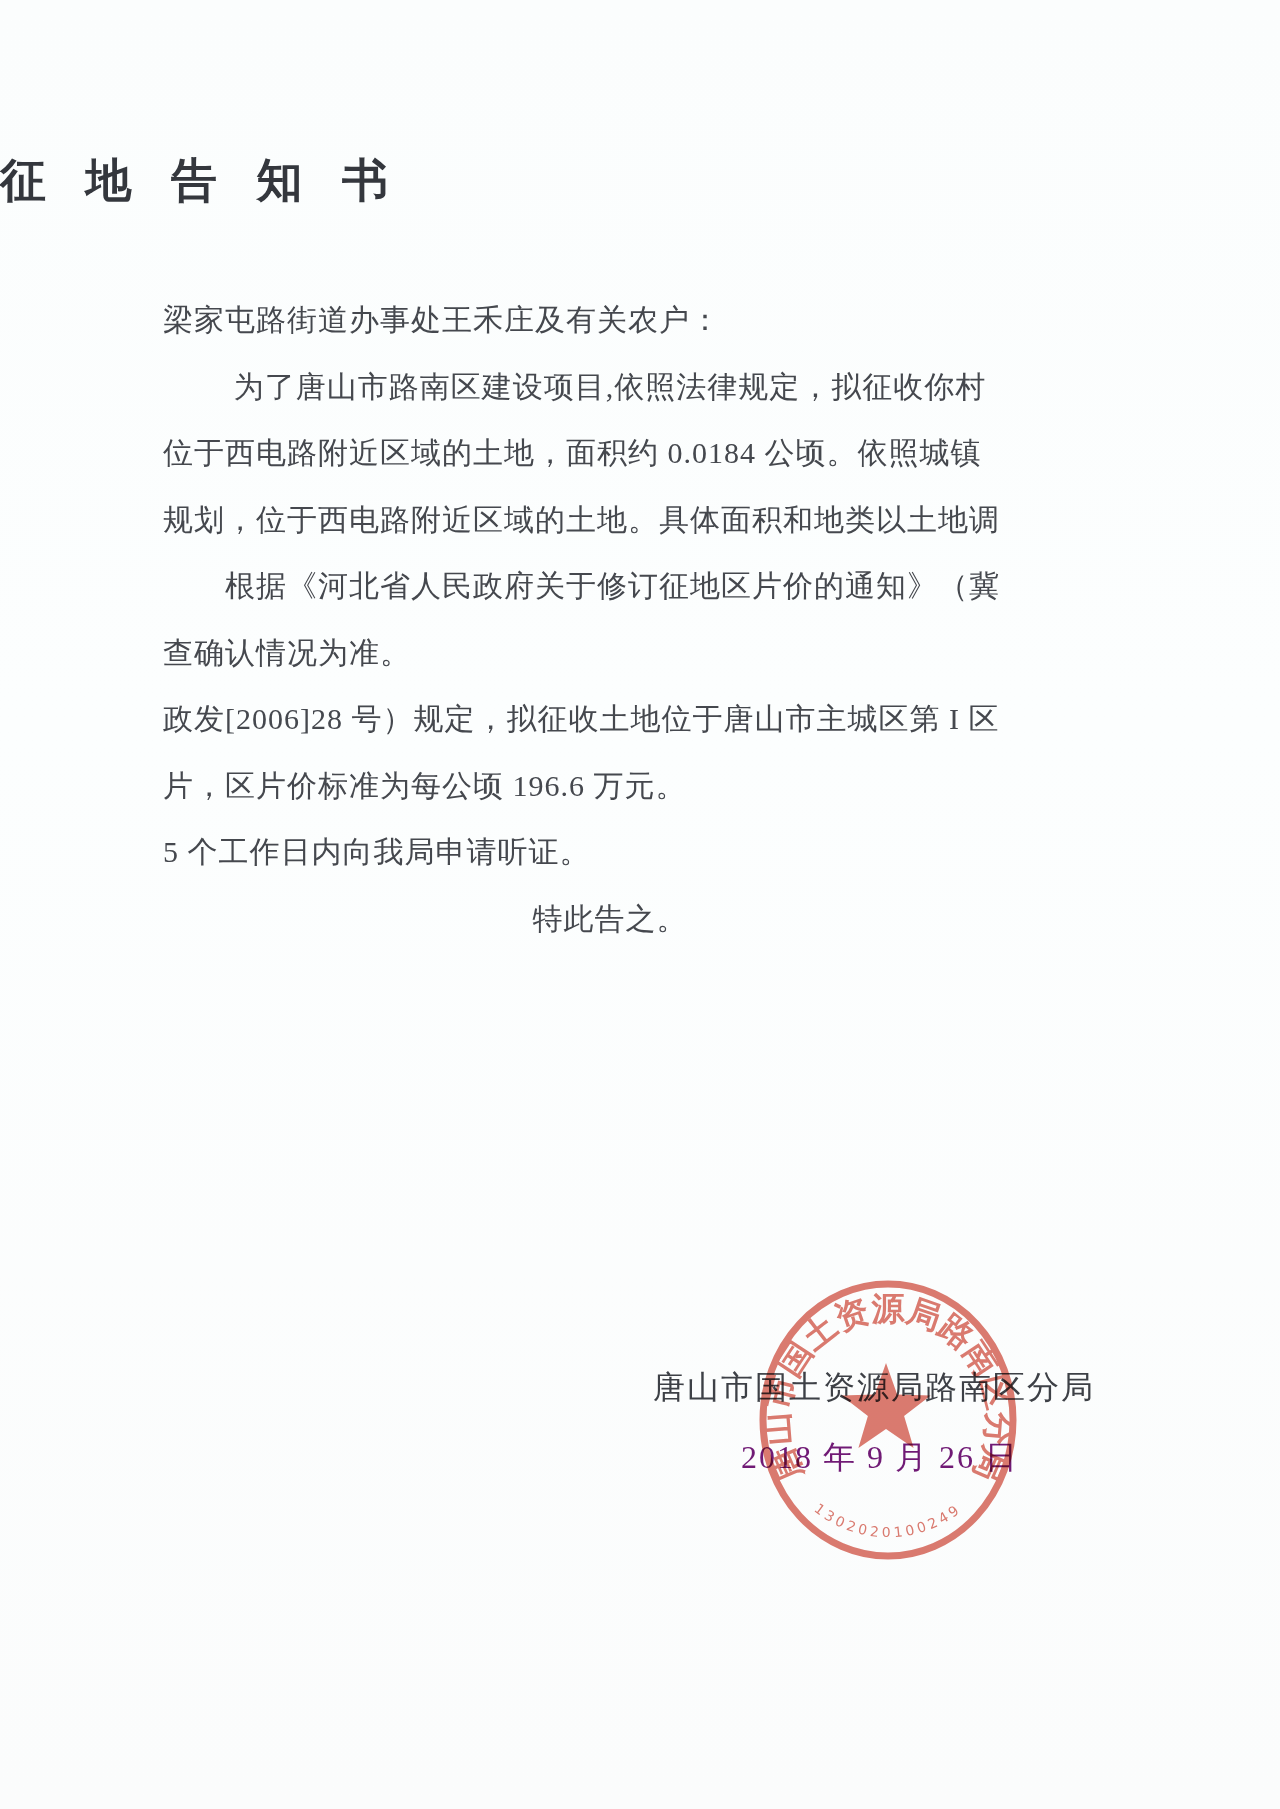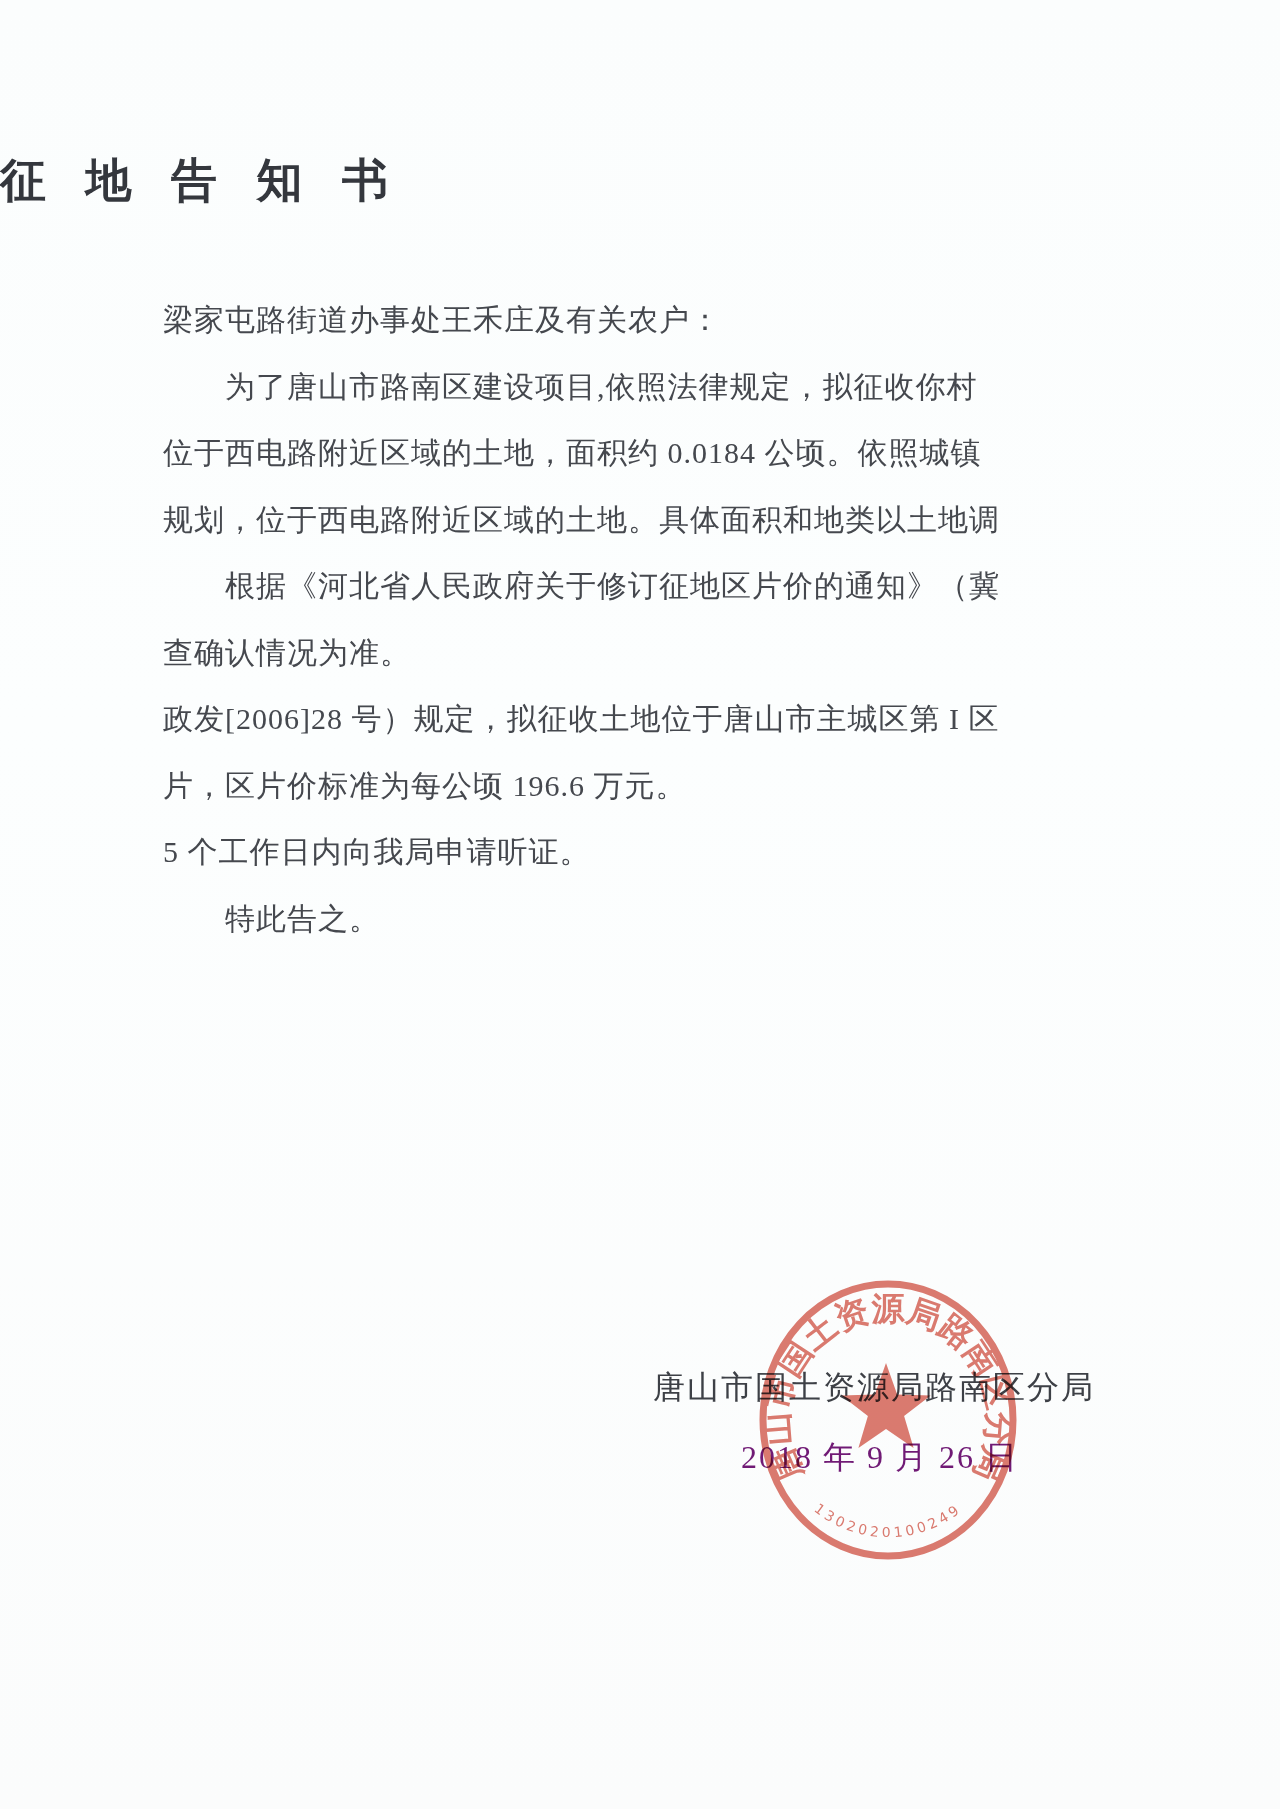--- a/index.html
+++ b/index.html
@@ -27,21 +27,21 @@
   }
   .body-block{
     position:absolute;left:163px;top:287px;width:832px;
   }
   .line{
     height:66.5px;line-height:66.5px;
     font-size:30px;letter-spacing:1px;
     white-space:nowrap;
     color:#45484e;
   }
-  .line.indent{padding-left:62px;}
+  .line.indent{padding-left:62px;text-align:center;}
   .issuer{
     position:absolute;left:653px;top:1366px;
     font-size:32px;letter-spacing:2px;line-height:42px;
     color:#3d4046;white-space:nowrap;
   }
   .date{
     position:absolute;left:741px;top:1436px;
     font-size:32px;letter-spacing:2px;line-height:42px;
     color:#701a75;white-space:nowrap;
   }

